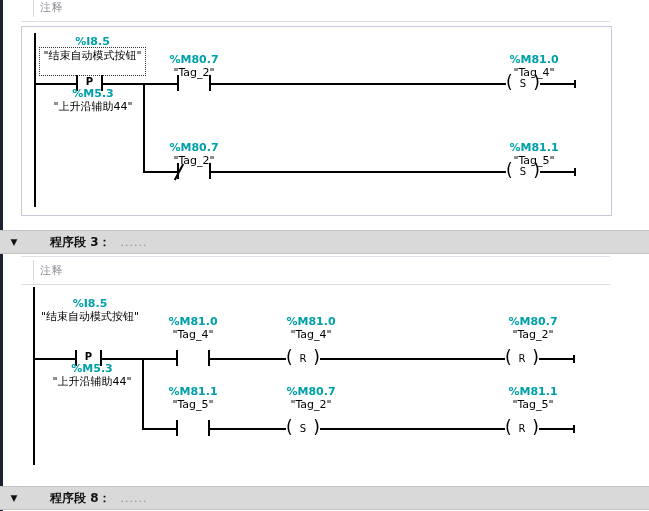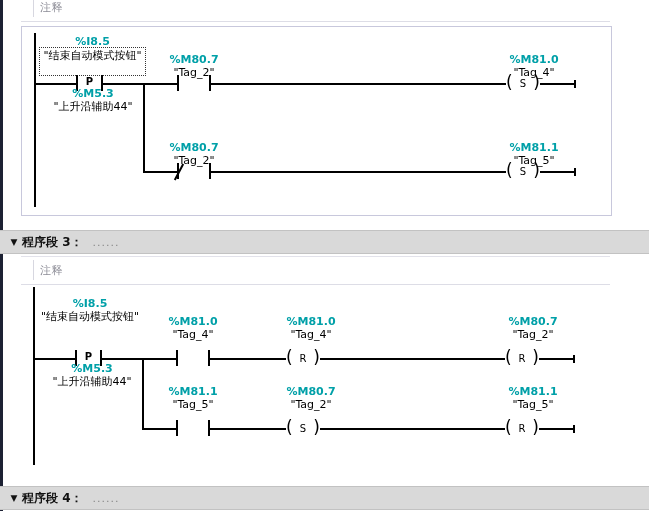--- a/index.html
+++ b/index.html
@@ -41,21 +41,21 @@
     background:#d9d9d9;
     border-top:1px solid #c2c2c2;
     border-bottom:1px solid #c2c2c2;
     display:flex;align-items:center;
   }
   .net-header .tri{
     width:16px;margin-left:6px;
     color:#111;font-size:9px;line-height:1;text-align:center;
   }
   .net-header .ttl{
-    margin-left:0;
+    margin-left:28px;
     font-weight:bold;font-size:12px;color:#111;
     font-family:"DejaVu Sans","Liberation Sans",sans-serif;
   }
   .net-header .dots{
     margin-left:10px;color:#8a8a8a;font-size:11px;letter-spacing:1px;
   }
   
   .ladder{
     position:absolute;background:#ffffff;
   }
@@ -331,15 +331,15 @@
     <span class="lbl">R</span>
     <span class="par r">)</span>
   </div>
 
   <div class="wire-h" style="left:518px;top:140px;width:36px;"></div>
   <div class="endtick" style="left:552px;top:137px;"></div>
 </div>
 
 <div class="net-header" style="top:486px;">
   <span class="tri">▼</span>
-  <span class="ttl">程序段 4：</span>
+  <span class="ttl">程序段 8：</span>
   <span class="dots">......</span>
 </div>
 
 </body></html>

